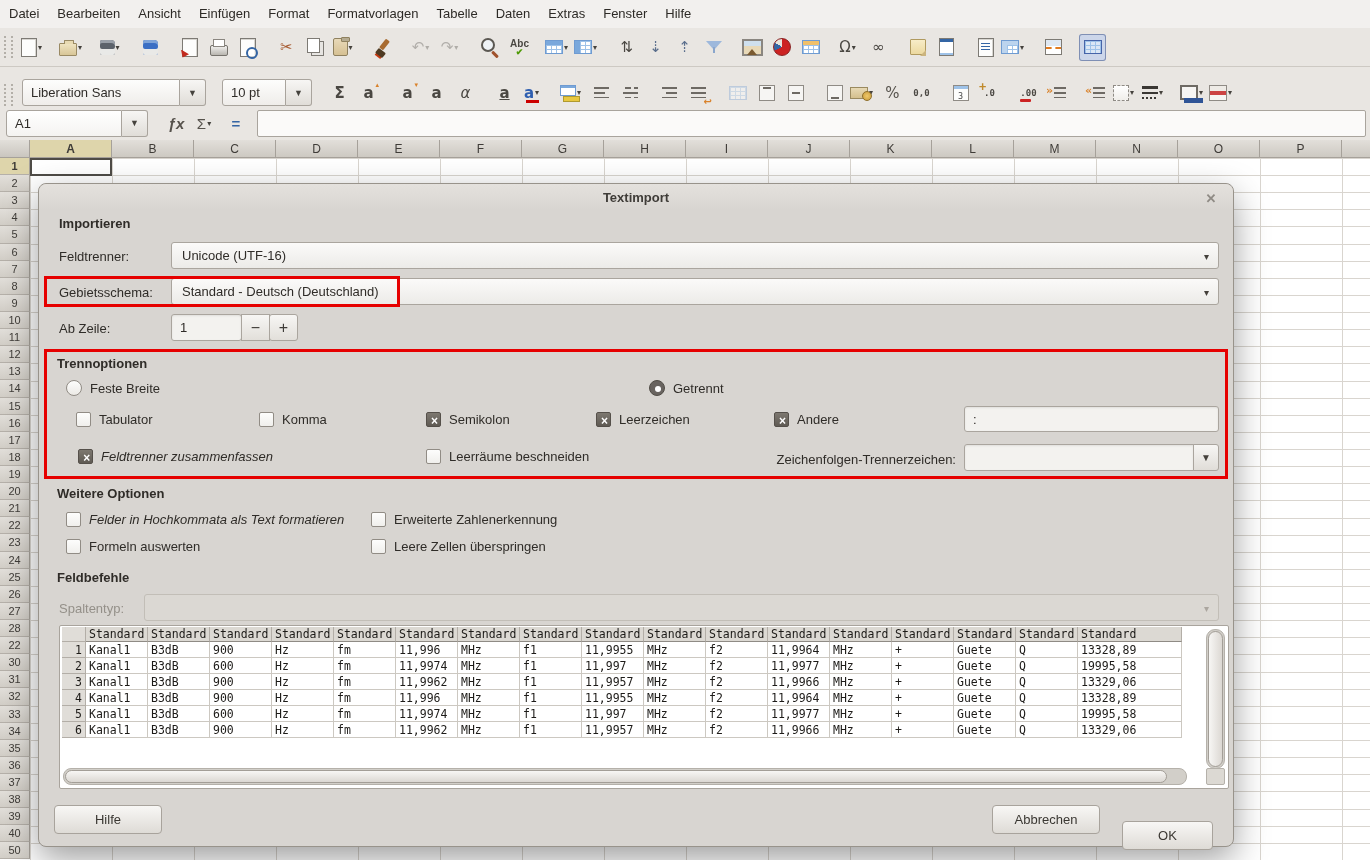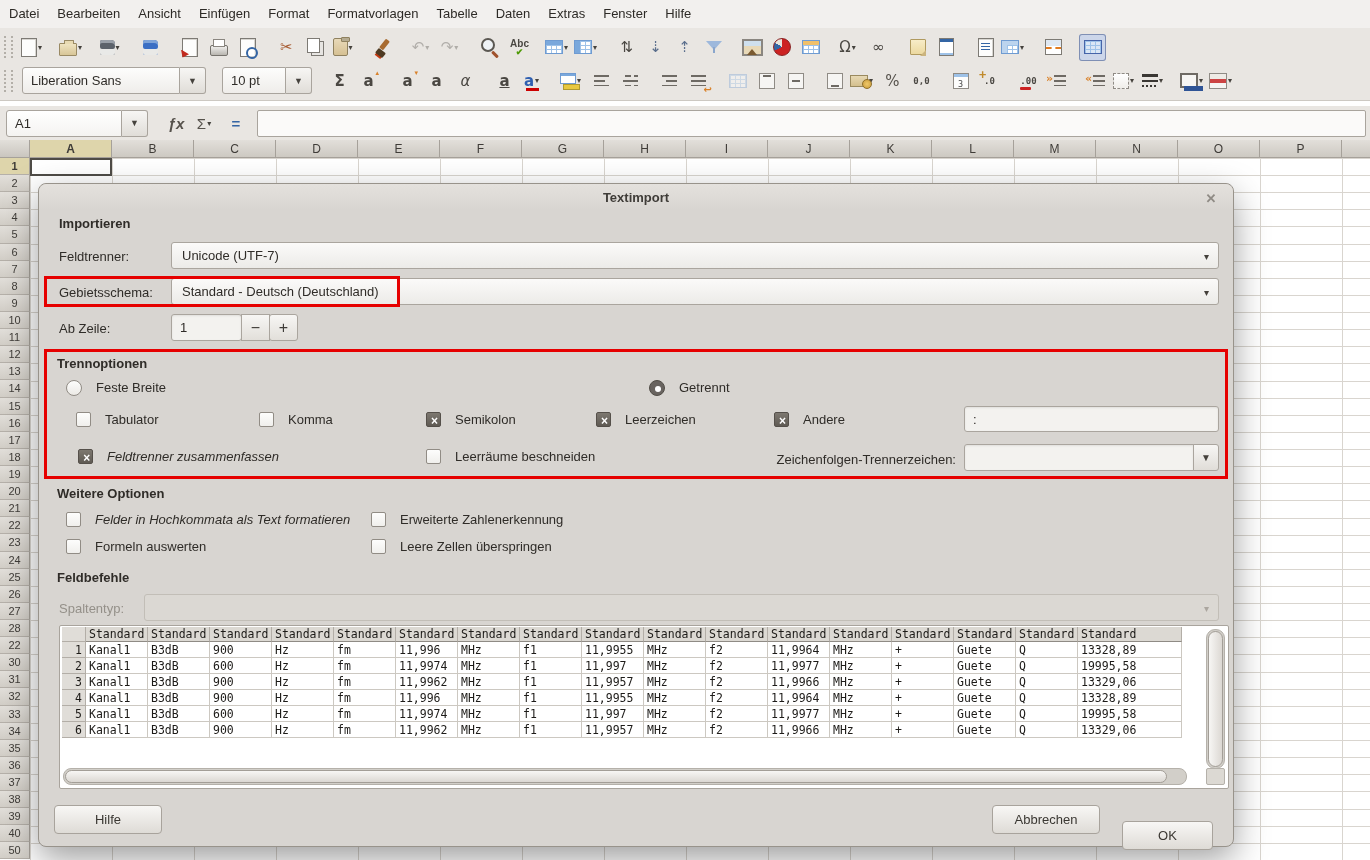--- a/index.html
+++ b/index.html
@@ -6,21 +6,21 @@
   body{width:1370px;height:860px;position:relative;overflow:hidden;
        font-family:"Liberation Sans",sans-serif;background:#fff;color:#2f2c28;}
 
   
   .menubar{position:absolute;left:0;top:0;width:1370px;height:28px;background:#f2f0ee;
            display:flex;align-items:center;font-size:13px;color:#2d2a26;}
   .menu-item{padding:0 9px;line-height:28px;cursor:default;}
   .tbar{position:absolute;left:0;width:1370px;background:#e9e6e2;border-bottom:1px solid #cdc9c3;
         display:flex;align-items:center;}
   #tbar1{top:28px;height:38px;}
-  #tbar2{top:61px;height:39px;}
+  #tbar2{top:67px;height:39px;align-items:flex-end;}
   .handle{width:5px;height:22px;border-left:2px dotted #b3afa8;border-right:2px dotted #b3afa8;margin:0 6px 0 4px;}
   .gap{width:10px;flex:none;}
   .tb{width:27px;height:27px;flex:none;display:flex;align-items:center;justify-content:center;
       position:relative;border-radius:3px;font:15px "DejaVu Sans",sans-serif;color:#4a4742;margin:0 1px;}
   .tb .g{position:relative;z-index:1;}
   .tb.disabled{opacity:.35;}
   .tb.active{background:#ccd6ea;box-shadow:inset 0 0 0 1px #7f8fb4;}
   .ddm{font-size:8px;color:#45423d;margin-left:1px;width:8px;flex:none;}
   
   .i-page::before{content:"";width:14px;height:17px;background:#fdfdfc;border:1px solid #7d7a74;
@@ -176,21 +176,21 @@
   .combo::after{content:"▾";position:absolute;right:9px;top:50%;transform:translateY(-50%);font-size:10px;color:#44403b;}
   .combo.dis{background:#dbd8d3;border-color:#c2beb7;color:#949089;}
   .combo.dis::after{color:#aba69f;}
   .entry{position:absolute;background:#f3f2ef;border:1px solid #aaa59e;border-radius:3px;box-sizing:border-box;
       display:flex;align-items:center;padding:0 8px;color:#2f2c28;box-shadow:inset 0 1px 2px rgba(0,0,0,.08);}
   .spinbtn{position:absolute;width:29px;height:27px;box-sizing:border-box;border:1px solid #aaa59e;border-radius:3px;
       background:linear-gradient(#f7f6f4,#e2dfda);display:flex;align-items:center;justify-content:center;
       font-size:16px;color:#3f3c38;}
   .dropbtn{position:absolute;width:26px;height:27px;box-sizing:border-box;border:1px solid #aaa59e;border-radius:0 3px 3px 0;
       background:linear-gradient(#f7f6f4,#e0ddd8);display:flex;align-items:center;justify-content:center;font-size:10px;color:#44403b;}
-  .opt{position:absolute;display:flex;align-items:flex-start;gap:14px;color:#2f2c28;}
+  .opt{position:absolute;display:flex;align-items:center;gap:8px;color:#2f2c28;}
   .cb{width:15px;height:15px;box-sizing:border-box;border:1px solid #918c85;border-radius:2px;
       background:linear-gradient(#fdfdfc,#f0efec);position:relative;flex:none;}
   .cb.on{background:linear-gradient(#7d7870,#5f5a53);border-color:#55504a;}
   .cb.on::after{content:"×";position:absolute;left:0;top:0;width:15px;height:15px;display:flex;align-items:center;
       justify-content:center;color:#fff;font-weight:bold;font-size:12px;line-height:1;}
   .radio{width:16px;height:16px;box-sizing:border-box;border:1px solid #918c85;border-radius:50%;
       background:linear-gradient(#fdfdfc,#eceae6);position:relative;flex:none;}
   .radio.on{background:#696younger460;} 
   .radio.on{background:#696460;border-color:#514d47;}
   .radio.on::after{content:"";position:absolute;left:5px;top:5px;width:6px;height:6px;border-radius:50%;background:#fff;}
@@ -501,21 +501,21 @@
 <div class="cellsel"></div>
 
 <div class="dialog">
   <div class="dlg-title">Textimport</div>
   <div class="dlg-close">✕</div>
 
   <div class="heading" style="left:20px;top:32px;">Importieren</div>
 
   <div class="lbl" style="left:20px;top:65px;">Feldtrenner:</div>
   <div class="combo" style="left:132px;top:58px;width:1048px;">
-    <span>Unicode (UTF-7)</span>
+    <span>Unicode (UTF-16)</span>
   </div>
 
   <div class="lbl" style="left:20px;top:101px;">Gebietsschema:</div>
   <div class="combo" style="left:132px;top:94px;width:1048px;">
     <span>Standard - Deutsch (Deutschland)</span>
   </div>
 
   <div class="lbl" style="left:20px;top:137px;">Ab Zeile:</div>
   <div class="entry" style="left:132px;top:130px;width:71px;height:27px;">1</div>
   <div class="spinbtn" style="left:202px;top:130px;border-radius:0;">−</div>

